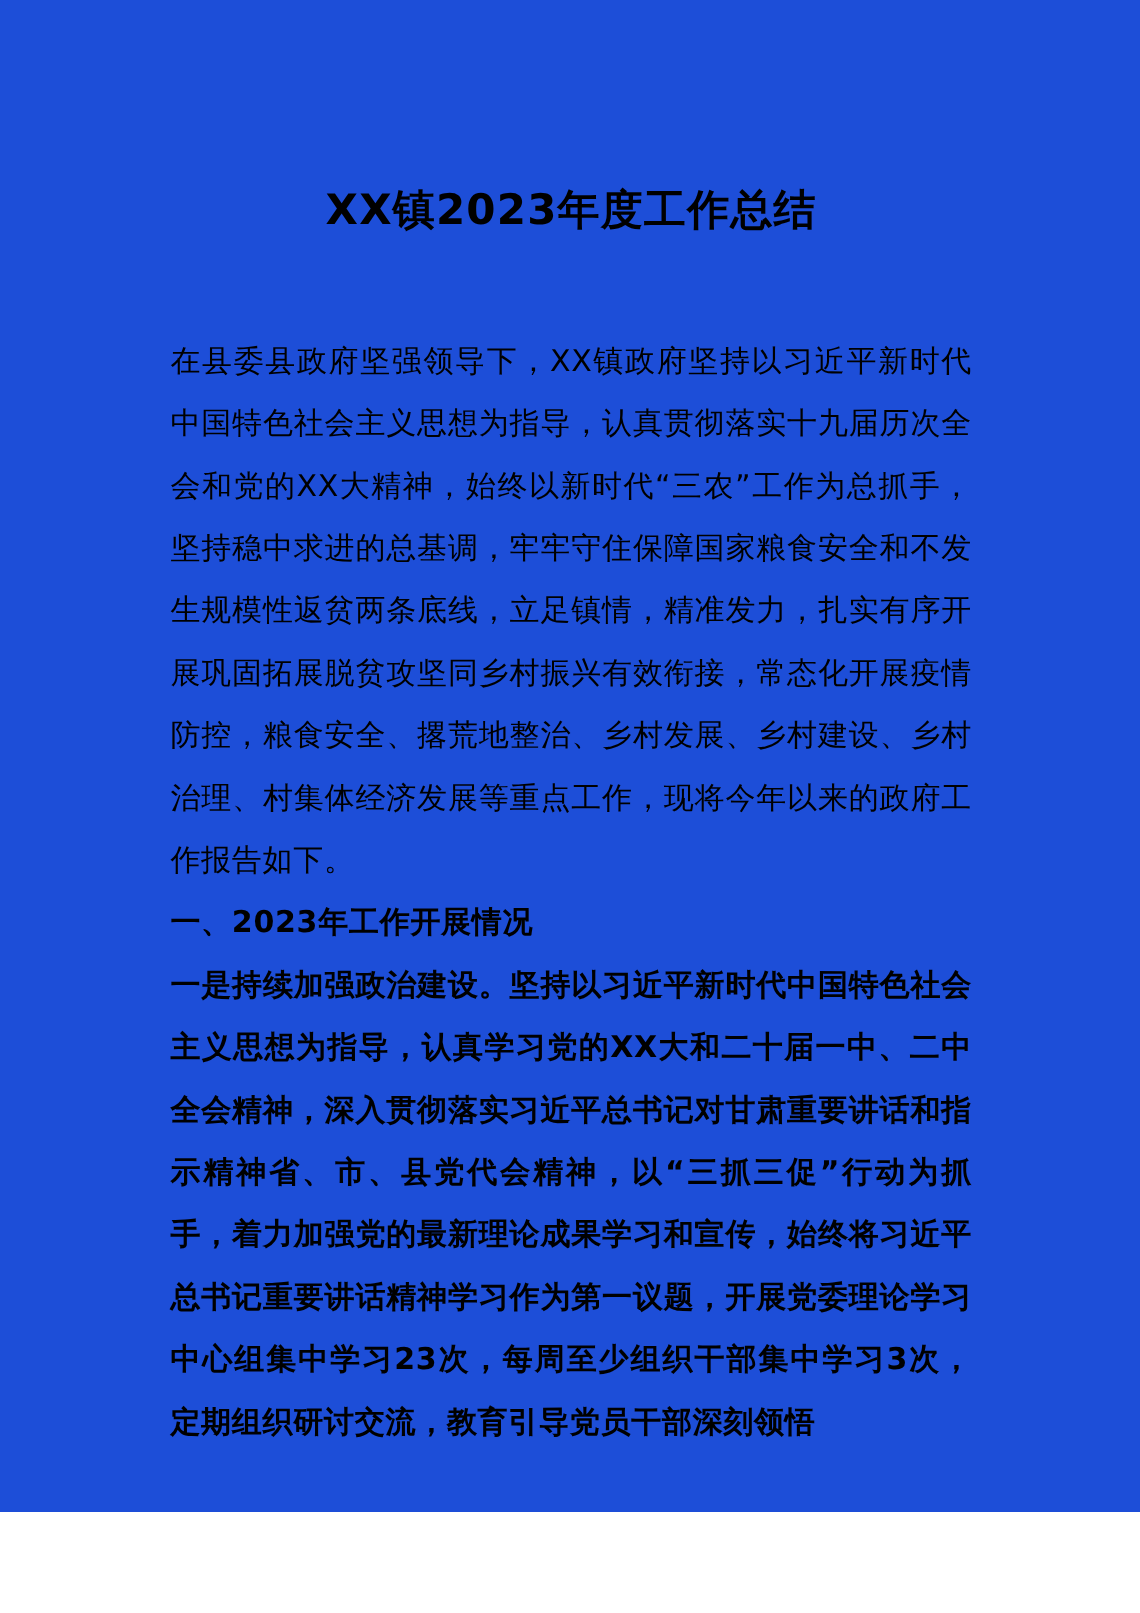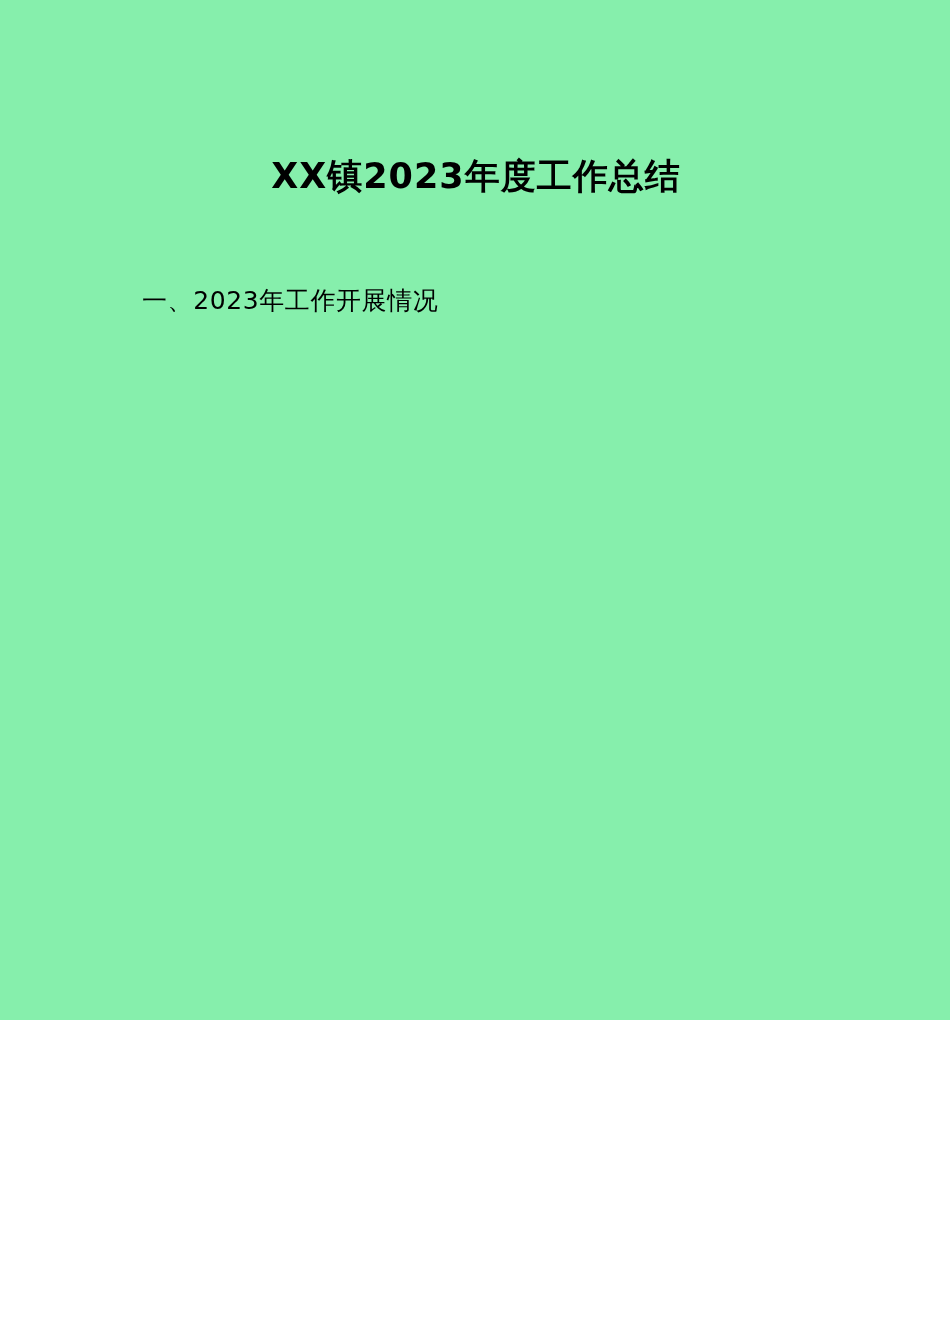--- a/index.html
+++ b/index.html
@@ -10,23 +10,23 @@
   body {
     width: 950px;
     height: 1344px;
     font-family: "DejaVu Sans", "Liberation Sans", sans-serif;
     color: #000000;
     overflow: hidden;
   }
   .page {
     box-sizing: border-box;
     width: 950px;
-    height: 1020px;
+    height: 1260px;
     padding: 128px 140px 0 142px;
-    background: #86efac;
+    background: #1d4ed8;
     position: relative;
   }
   .doc-title {
     font-size: 35px;
     font-weight: 700;
     text-align: center;
     letter-spacing: 1px;
     line-height: 1.5;
     margin: 0 0 0 0;
     padding-top: 22px;
@@ -47,15 +47,17 @@
     font-weight: bold;
   }
 </style>
 </head>
 <body>
 
 <div class="page">
   <h1 class="doc-title">XX镇2023年度工作总结</h1>
 
   <div class="body-block">
+    <p class="para">在县委县政府坚强领导下，XX镇政府坚持以习近平新时代中国特色社会主义思想为指导，认真贯彻落实十九届历次全会和党的XX大精神，始终以新时代“三农”工作为总抓手，坚持稳中求进的总基调，牢牢守住保障国家粮食安全和不发生规模性返贫两条底线，立足镇情，精准发力，扎实有序开展巩固拓展脱贫攻坚同乡村振兴有效衔接，常态化开展疫情防控，粮食安全、撂荒地整治、乡村发展、乡村建设、乡村治理、村集体经济发展等重点工作，现将今年以来的政府工作报告如下。</p>
     <p class="para">一、2023年工作开展情况</p>
+    <p class="para">一是持续加强政治建设。坚持以习近平新时代中国特色社会主义思想为指导，认真学习党的XX大和二十届一中、二中全会精神，深入贯彻落实习近平总书记对甘肃重要讲话和指示精神省、市、县党代会精神，以“三抓三促”行动为抓手，着力加强党的最新理论成果学习和宣传，始终将习近平总书记重要讲话精神学习作为第一议题，开展党委理论学习中心组集中学习23次，每周至少组织干部集中学习3次，定期组织研讨交流，教育引导党员干部深刻领悟</p>
   </div>
 </div>
 
 </body></html>

